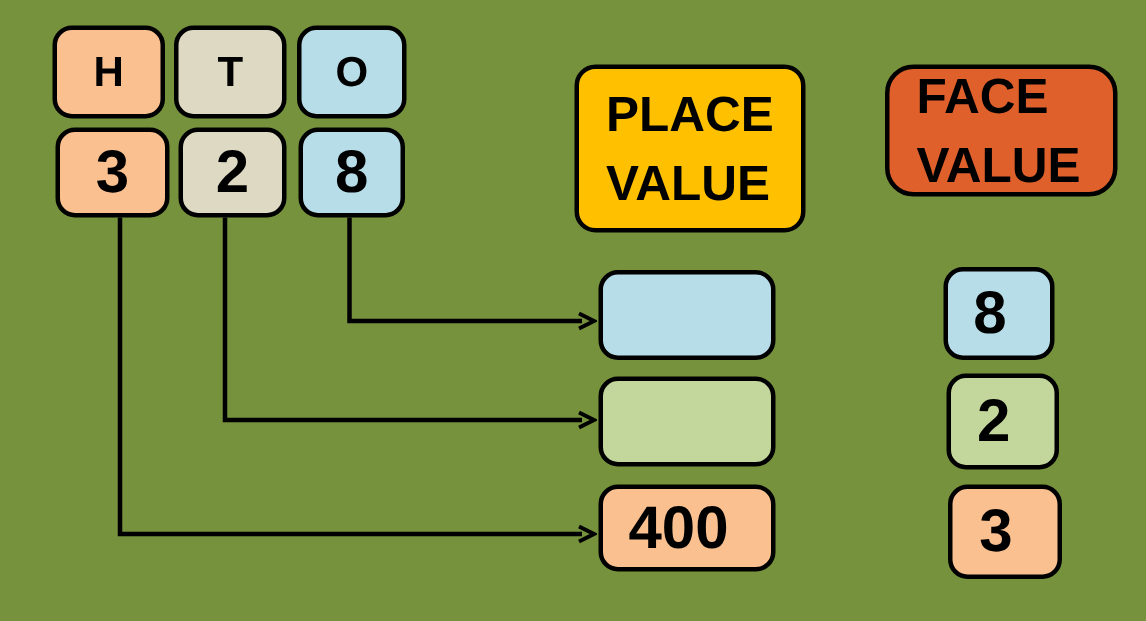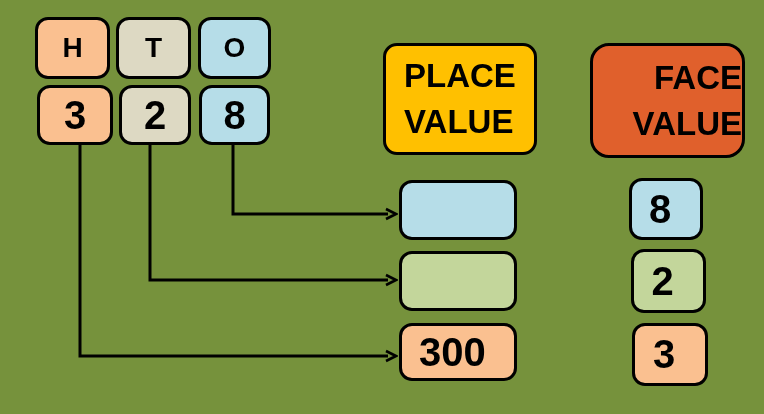--- a/index.html
+++ b/index.html
@@ -49,21 +49,21 @@
   
   .h-header { left: 35px;  top: 17px; width: 75px; height: 62px; }
   .t-header { left: 116px; top: 17px; width: 75px; height: 62px; }
   .o-header { left: 198px; top: 17px; width: 73px; height: 62px; }
 
   .h-digit { left: 37px;  top: 85px; width: 76px; height: 60px; }
   .t-digit { left: 119px; top: 85px; width: 72px; height: 60px; }
   .o-digit { left: 199px; top: 85px; width: 71px; height: 60px; }
 
   .pv-header { left: 383px; top: 43px; width: 154px; height: 112px; border-radius: 14px; }
-  .fv-header { left: 590px; top: 43px; width: 155px; height: 115px; align-items: flex-end; }
+  .fv-header { left: 590px; top: 43px; width: 155px; height: 88px; }
 
   .pv-box-0 { left: 399px; top: 180px; width: 118px; height: 60px; }
   .pv-box-1 { left: 399px; top: 251px; width: 118px; height: 60px; }
   .pv-box-2 { left: 399px; top: 323px; width: 118px; height: 58px; }
 
   .fv-box-0 { left: 629px; top: 178px; width: 74px; height: 62px; }
   .fv-box-1 { left: 631px; top: 249px; width: 75px; height: 64px; }
   .fv-box-2 { left: 632px; top: 323px; width: 76px; height: 63px; }
 
   .arrows {
@@ -102,19 +102,19 @@
     <span>VALUE</span>
   </div>
 
   <div class="box big-header fv-header" style="background-color: rgb(224, 96, 44);">
     <span>FACE</span>
     <span>VALUE</span>
   </div>
 
   <div class="box pv-answer pv-box-0" style="background-color: rgb(182, 221, 232);"></div>
   <div class="box pv-answer pv-box-1" style="background-color: rgb(195, 214, 155);"></div>
-  <div class="box pv-answer filled pv-box-2" style="background-color: rgb(250, 192, 144);">300</div>
+  <div class="box pv-answer filled pv-box-2" style="background-color: rgb(250, 192, 144);">400</div>
 
   <div class="box fv-answer fv-box-0" style="background-color: rgb(182, 221, 232);">8</div>
   <div class="box fv-answer fv-box-1" style="background-color: rgb(195, 214, 155);">2</div>
   <div class="box fv-answer fv-box-2" style="background-color: rgb(250, 192, 144);">3</div>
 
 </div>
 
 </body></html>

